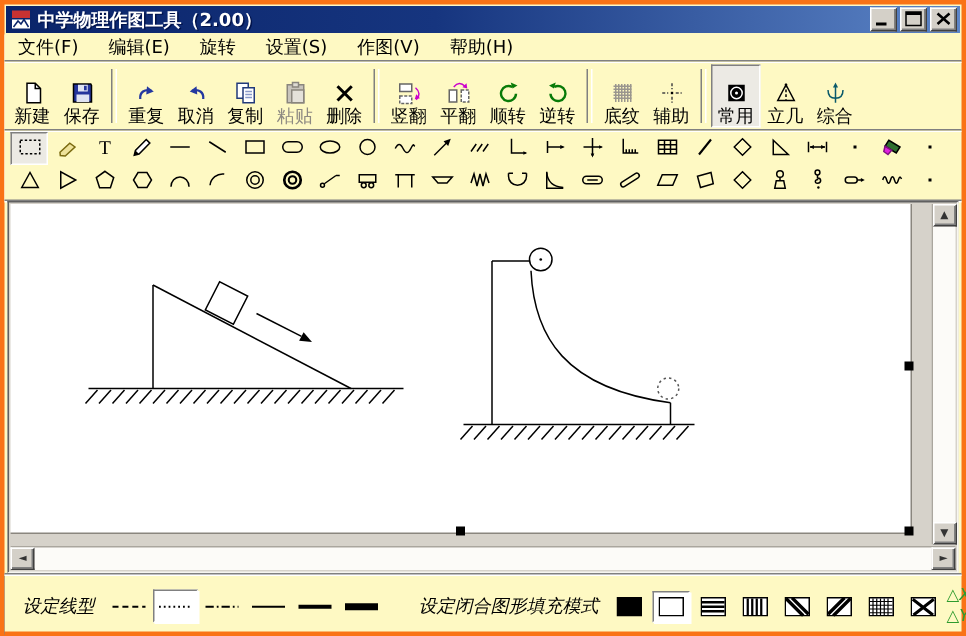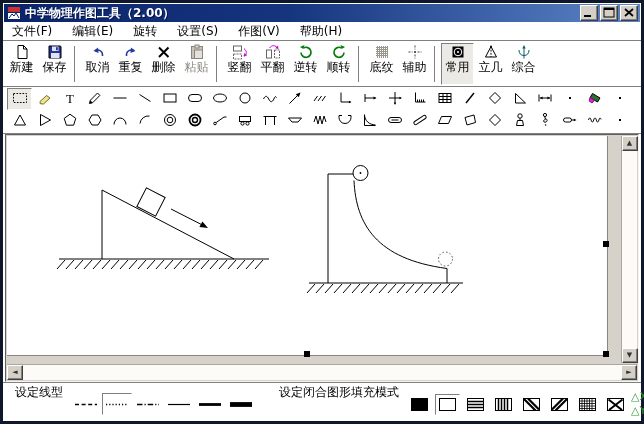--- a/index.html
+++ b/index.html
@@ -1,19 +1,19 @@
 <!DOCTYPE html>
 <html><head>
 <meta charset="utf-8">
 <style>
   html,body{margin:0;padding:0;}
   body{width:644px;height:424px;overflow:hidden;background:#3f64aa;
        font-family:"DejaVu Sans","Liberation Sans",sans-serif;font-size:12px;color:#000;}
   .window{position:relative;width:644px;height:424px;box-sizing:border-box;
-          border:3px solid #0f172a;background:#ffffff;}
+          border:3px solid #f97316;background:#fef9c3;}
   
   .titlebar{height:18px;margin:1px 1px 0 1px;display:flex;align-items:center;padding:0 2px;
             background:linear-gradient(90deg,#0a246a 0%,#16357f 45%,#31straight 0,#5c85c7 100%);
             background:linear-gradient(90deg,#0a246a 0%,#16357f 45%,#5c85c7 100%);}
   .titlebar .app-icon{width:16px;height:16px;margin-right:3px;flex:0 0 auto;}
   .titlebar .title{color:#fff;font-weight:bold;font-size:12px;white-space:nowrap;flex:1 1 auto;
                    text-shadow:1px 1px 0 #00124a;}
   .winbtns{display:flex;gap:2px;align-items:center;}
   .winbtn{width:16px;height:14px;padding:0;background:#d4d0c8;border:1px solid;
           border-color:#fff #404040 #404040 #fff;box-shadow:inset -1px -1px 0 #808080;
@@ -21,21 +21,21 @@
   
   .menubar{height:18px;display:flex;align-items:flex-end;padding-left:9px;
            border-bottom:1px solid #808080;box-shadow:0 1px 0 #fff;}
   .menu-item{margin-right:20px;white-space:nowrap;cursor:default;}
   
   .toolbar{height:43px;display:flex;align-items:center;padding:1px 2px;
            border-bottom:1px solid #808080;box-shadow:0 1px 0 #fff;}
   .tb-group{display:flex;align-items:center;}
   .tb-sep{width:2px;height:36px;border-left:1px solid #808080;border-right:1px solid #fff;margin:0 3px;}
   .tb-btn{width:31px;height:40px;display:flex;flex-direction:column;align-items:center;
-          justify-content:flex-start;border:1px solid transparent;cursor:default;}
+          justify-content:flex-end;border:1px solid transparent;cursor:default;}
   .tb-btn .tb-icon{height:17px;display:flex;align-items:center;justify-content:center;}
   .tb-btn .tb-label{font-size:12px;line-height:13px;white-space:nowrap;}
   .tb-btn.pressed{background:#eceae4;border-color:#808080 #fff #fff #808080;}
   .tb-btn.disabled .tb-label{color:#8e8a82;}
   
   .palette{padding:1px 0 1px 4px;border-bottom:1px solid #808080;box-shadow:0 1px 0 #fff;}
   .pal-row{display:flex;height:22px;align-items:center;}
   .pal-cell{width:23px;height:20px;display:flex;align-items:center;justify-content:center;
             border:1px solid transparent;cursor:default;}
   .pal-cell.pressed{background:#eceae4;border-color:#808080 #fff #fff #808080;}
@@ -48,21 +48,21 @@
   .handle{position:absolute;width:6px;height:6px;background:#000;}
   .vscroll{position:absolute;top:1px;right:1px;width:15px;height:227px;background:#fcfbf8;
            border-left:1px solid #aaa69e;display:flex;flex-direction:column;justify-content:space-between;align-items:center;}
   .hscroll{position:absolute;left:1px;right:1px;bottom:1px;height:15px;background:#fcfbf8;
            border-top:1px solid #aaa69e;display:flex;justify-content:space-between;align-items:center;}
   .sb-btn{width:14px;height:13px;background:#d4d0c8;border:1px solid;
           border-color:#fff #404040 #404040 #fff;box-shadow:inset -1px -1px 0 #808080;
           display:flex;align-items:center;justify-content:center;font-size:7px;color:#333;line-height:1;}
   
   .statusbar{height:40px;margin-top:1px;border-top:1px solid #fff;box-shadow:0 -1px 0 #808080;
-             display:flex;padding:0 6px 0 12px;}
+             display:flex;align-items:center;padding:0 6px 0 12px;font-style:italic;}
   .sb-label{white-space:nowrap;margin-right:8px;}
   .fill-label{margin-left:22px;}
   .ls-btn{width:28px;height:20px;display:flex;align-items:center;justify-content:center;
           border:1px solid transparent;margin-right:1px;cursor:default;}
   .fp-btn{width:23px;height:19px;display:flex;align-items:center;justify-content:center;
           border:1px solid transparent;margin-right:3px;cursor:default;}
   .sel{background:#fff;border-color:#808080 #fff #fff #808080;box-shadow:1px 1px 0 #fff;}
   .coords{margin-left:auto;display:flex;flex-direction:column;justify-content:center;
           font-size:11px;line-height:14px;text-align:left;white-space:nowrap;}
 </style>
@@ -129,52 +129,62 @@
             </svg>
           </span>
           <span class="tb-label">保存</span>
         </span>
       </span>
       <span class="tb-sep"></span>
       <span class="tb-group">
         <span class="tb-btn">
           <span class="tb-icon">
             <svg width="16" height="16" viewBox="0 0 16 16">
+              <path d="M3.5 12C3 7.5 6.5 5 11 6.5" fill="none" stroke="#2438a0" stroke-width="1.5"></path>
+              <path d="M8 3.5L12.5 7l-5 2z" fill="#2438a0"></path>
+            </svg>
+          </span>
+          <span class="tb-label">重复</span>
+        </span>
+        <span class="tb-btn">
+          <span class="tb-icon">
+            <svg width="16" height="16" viewBox="0 0 16 16">
               <path d="M12.5 12c.5-4.5-3-7-7.5-5.5" fill="none" stroke="#2438a0" stroke-width="1.5"></path>
               <path d="M8 3.5L3.5 7l5 2z" fill="#2438a0"></path>
             </svg>
           </span>
           <span class="tb-label">取消</span>
         </span>
         <span class="tb-btn">
           <span class="tb-icon">
             <svg width="16" height="16" viewBox="0 0 16 16">
-              <path d="M3.5 12C3 7.5 6.5 5 11 6.5" fill="none" stroke="#2438a0" stroke-width="1.5"></path>
-              <path d="M8 3.5L12.5 7l-5 2z" fill="#2438a0"></path>
-            </svg>
-          </span>
-          <span class="tb-label">重复</span>
-        </span>
-        <span class="tb-btn">
-          <span class="tb-icon">
-            <svg width="16" height="16" viewBox="0 0 16 16">
-              <path d="M3 3.5L12.5 13M12.5 3.5L3 13" stroke="#000" stroke-width="2"></path>
-            </svg>
-          </span>
-          <span class="tb-label">删除</span>
+              <rect x="2" y="1.5" width="7.5" height="10" fill="#fff" stroke="#223a7a"></rect>
+              <rect x="6" y="4.5" width="7.5" height="10" fill="#fff" stroke="#223a7a"></rect>
+              <path d="M7.5 7h4.5M7.5 9h4.5M7.5 11h4.5" stroke="#8899c8"></path>
+            </svg>
+          </span>
+          <span class="tb-label">复制</span>
         </span>
         <span class="tb-btn disabled">
           <span class="tb-icon">
             <svg width="16" height="16" viewBox="0 0 16 16">
               <rect x="2.5" y="2.5" width="11" height="12" fill="#c8c4bc" stroke="#8a867e"></rect>
               <rect x="6" y="1" width="4" height="3" fill="#dedbd4" stroke="#8a867e"></rect>
               <rect x="5.5" y="6" width="8" height="8.5" fill="#e4e1da" stroke="#8a867e"></rect>
             </svg>
           </span>
           <span class="tb-label">粘贴</span>
+        </span>
+        <span class="tb-btn">
+          <span class="tb-icon">
+            <svg width="16" height="16" viewBox="0 0 16 16">
+              <path d="M3 3.5L12.5 13M12.5 3.5L3 13" stroke="#000" stroke-width="2"></path>
+            </svg>
+          </span>
+          <span class="tb-label">删除</span>
         </span>
       </span>
       <span class="tb-sep"></span>
       <span class="tb-group">
         <span class="tb-btn">
           <span class="tb-icon">
             <svg width="16" height="16" viewBox="0 0 16 16">
               <rect x="1.5" y="2" width="8" height="5" fill="#fff" stroke="#666"></rect>
               <rect x="1.5" y="10" width="8" height="5" fill="#fff" stroke="#666" stroke-dasharray="2 1"></rect>
               <path d="M12 4.5c3 2.5 3 5.5.5 8" fill="none" stroke="#c0c"></path>
@@ -190,34 +200,34 @@
               <rect x="9.5" y="6" width="5" height="8" fill="#fff" stroke="#666" stroke-dasharray="2 1"></rect>
               <path d="M4.5 4c2.5-3 5-3 7.5-.5" fill="none" stroke="#c0c"></path>
               <path d="M13 1.5l.5 3.5-3.2-.8z" fill="#c0c"></path>
             </svg>
           </span>
           <span class="tb-label">平翻</span>
         </span>
         <span class="tb-btn">
           <span class="tb-icon">
             <svg width="16" height="16" viewBox="0 0 16 16">
+              <path d="M13 8.5A5 5 0 1 1 10.5 4" fill="none" stroke="#087a08" stroke-width="1.6"></path>
+              <path d="M9.5 1l1.2 4L14 3z" fill="#087a08"></path>
+            </svg>
+          </span>
+          <span class="tb-label">顺转</span>
+        </span>
+        <span class="tb-btn">
+          <span class="tb-icon">
+            <svg width="16" height="16" viewBox="0 0 16 16">
               <path d="M3 8.5A5 5 0 1 0 5.5 4" fill="none" stroke="#087a08" stroke-width="1.6"></path>
               <path d="M6.5 1L5.3 5 2 3z" fill="#087a08"></path>
             </svg>
           </span>
           <span class="tb-label">逆转</span>
-        </span>
-        <span class="tb-btn">
-          <span class="tb-icon">
-            <svg width="16" height="16" viewBox="0 0 16 16">
-              <path d="M13 8.5A5 5 0 1 1 10.5 4" fill="none" stroke="#087a08" stroke-width="1.6"></path>
-              <path d="M9.5 1l1.2 4L14 3z" fill="#087a08"></path>
-            </svg>
-          </span>
-          <span class="tb-label">顺转</span>
         </span>
       </span>
       <span class="tb-sep"></span>
       <span class="tb-group">
         <span class="tb-btn">
           <span class="tb-icon">
             <svg width="16" height="16" viewBox="0 0 16 16">
               <path d="M3.5 2v12M5.5 2v12M7.5 2v12M9.5 2v12M11.5 2v12M13.5 2v12" stroke="#9a968e"></path>
               <path d="M2 3.5h12M2 5.5h12M2 7.5h12M2 9.5h12M2 11.5h12" stroke="#9a968e"></path>
             </svg>

